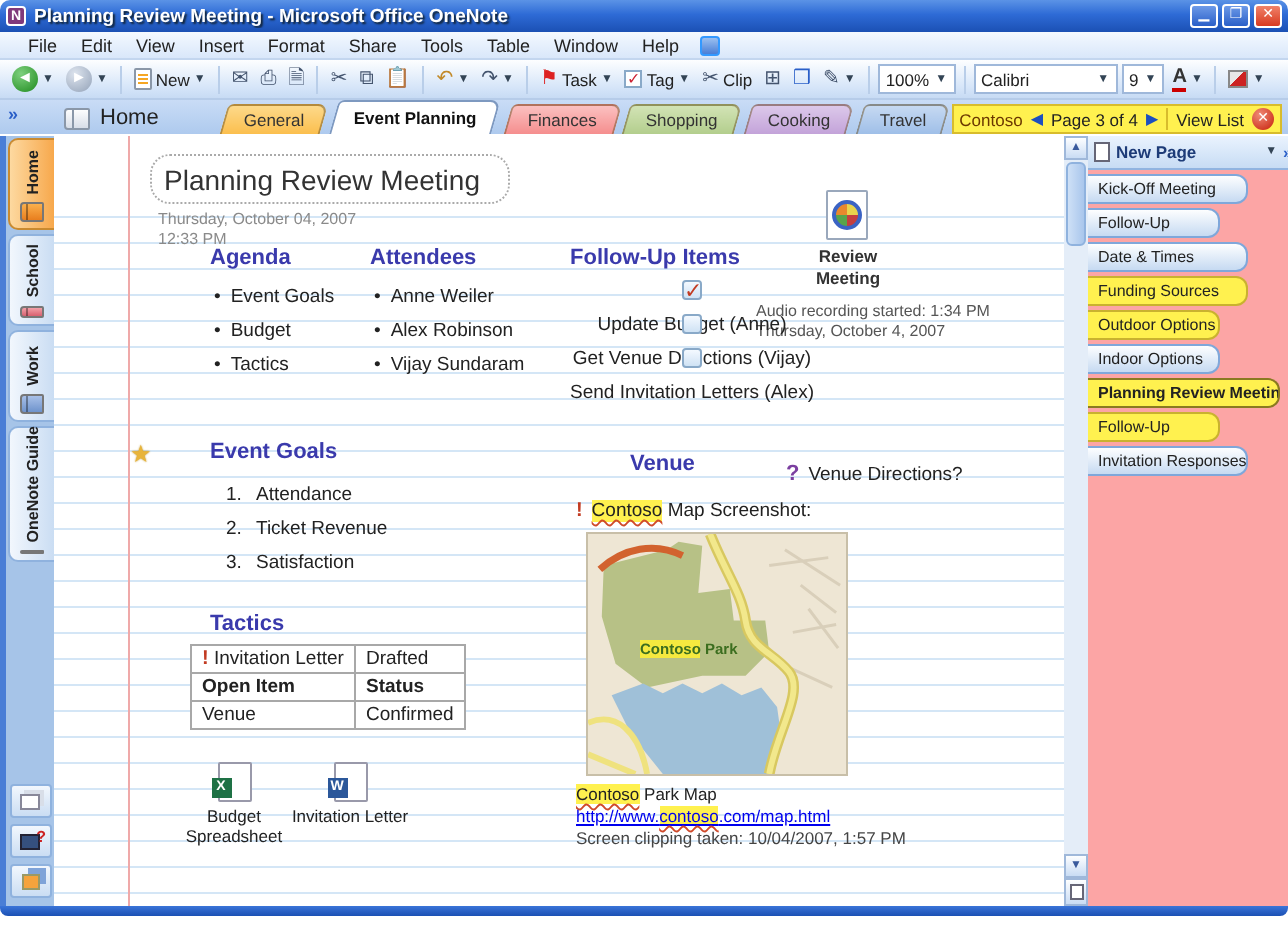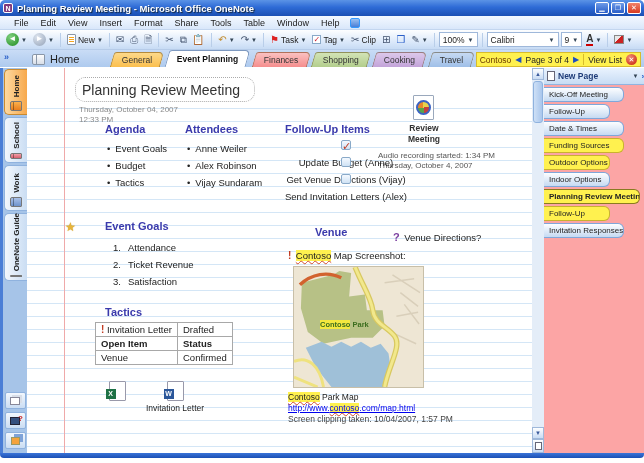--- a/index.html
+++ b/index.html
@@ -471,20 +471,21 @@
         <td class="c1">Venue</td>
         <td class="c2">Confirmed</td>
       </tr>
     </tbody>
       </table>
 
     <div class="attach" style="left:60px;top:313px;">
       <div class="fileicon">
           <span class="badge xl">X</span>
         </div>
+      <div class="albl">Budget Spreadsheet</div>
     </div>
     <div class="attach" style="left:118px;top:313px;">
       <div class="fileicon">
           <span class="badge wd">W</span>
         </div>
       <div class="albl">Invitation Letter</div>
     </div>
 
     <div class="mapcap" style="top:324px;">
       <span class="hl">Contoso</span><span> Park Map</span>

